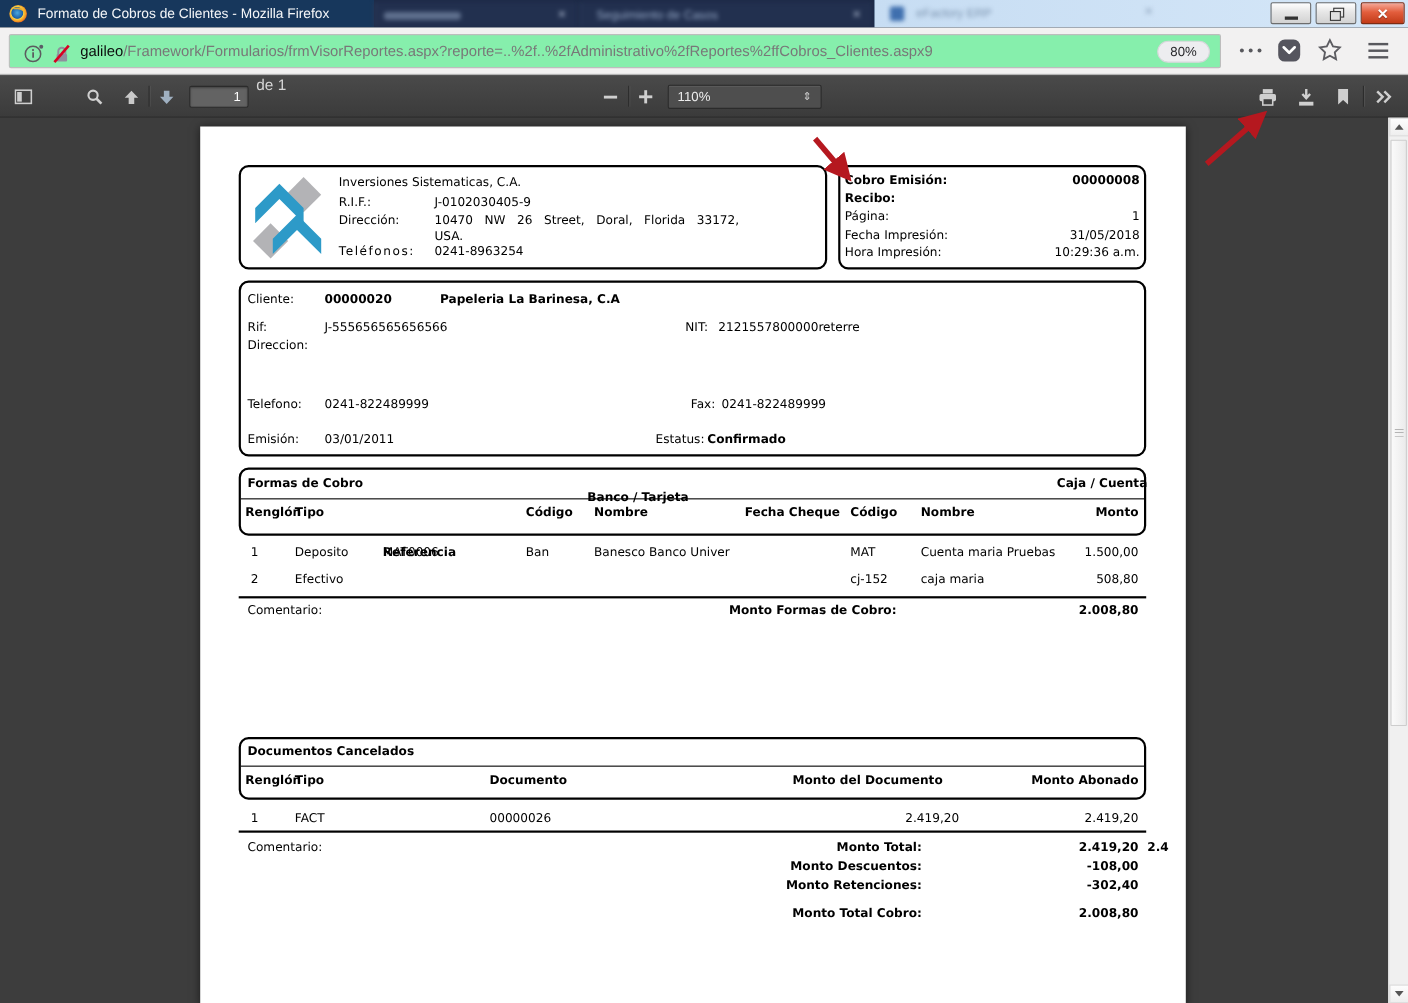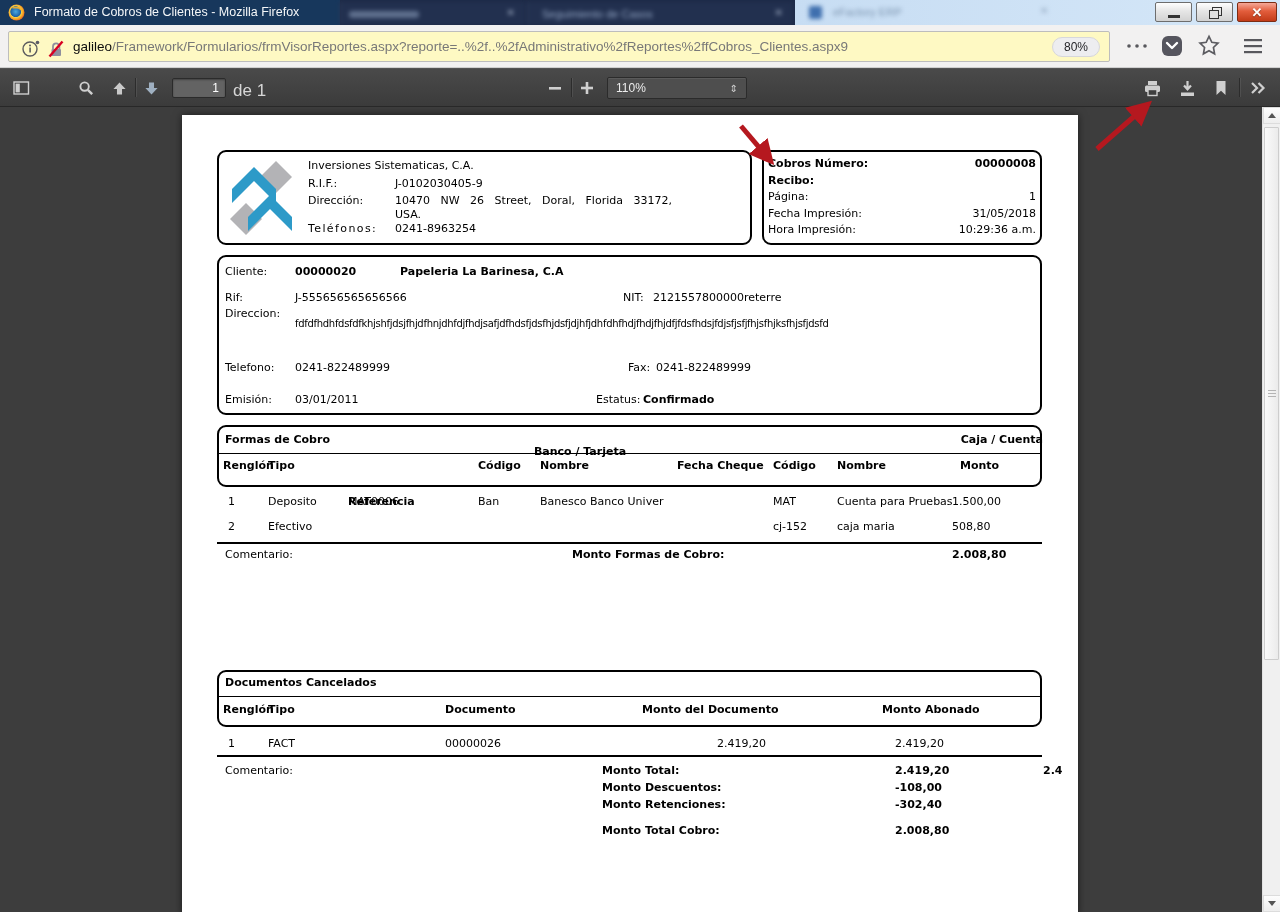--- a/index.html
+++ b/index.html
@@ -23,44 +23,44 @@
             background:linear-gradient(#fefefe,#e6e6e6 45%,#d2d2d2); display:flex; align-items:center; justify-content:center; cursor:pointer; }
   .winbtn.close { background:linear-gradient(#f5a898,#e25d3c 45%,#c23b18); border-color:#7c2c14; }
   .glyph-min { width:12px; height:3px; background:#333; margin-top:9px; }
   .glyph-rest { position:relative; width:11px; height:10px; }
   .glyph-rest:before { content:""; position:absolute; left:3px; top:0; width:8px; height:7px; border:1.5px solid #333; }
   .glyph-rest:after { content:""; position:absolute; left:0; top:3px; width:8px; height:7px; border:1.5px solid #333; background:#e0e0e0; }
   .glyph-x { color:#fff; font-size:13px; font-weight:bold; text-shadow:0 1px 1px rgba(0,0,0,.4); }
 
   
   .urlrow { position:absolute; left:0; top:25px; width:1280px; height:43px; background:#f2f1f1; border-bottom:1px solid #cfcfcf; }
-  .urlfield { position:absolute; left:8px; top:6px; width:1102px; height:31px; background:#fef9c3; border:1px solid #bdbdbd; border-radius:2px; }
+  .urlfield { position:absolute; left:8px; top:6px; width:1102px; height:31px; background:#86efac; border:1px solid #bdbdbd; border-radius:2px; }
   .url-text { position:absolute; left:64px; top:7px; font-size:13.5px; white-space:nowrap; max-width:960px; overflow:hidden; }
   .url-host { color:#0c0c0d; }
   .url-rest { color:#787878; }
   .zoom-pill { position:absolute; right:9px; top:5px; padding:2px 11px; background:#ededf0; border:1px solid #d7d7db; border-radius:10px; font-size:12px; color:#26262a; cursor:pointer; }
   .chrome-ic { position:absolute; top:9px; cursor:pointer; }
 
   
   .pdfbar { position:absolute; left:0; top:68px; width:1280px; height:39px; background:linear-gradient(#4a4a4a,#3b3b3b); border-bottom:1px solid #282828; box-shadow:inset 0 1px 0 rgba(255,255,255,.06); }
   .tool { position:absolute; top:8px; width:24px; height:24px; display:flex; align-items:center; justify-content:center; cursor:pointer; border-radius:2px; }
   .vsep { position:absolute; top:10px; width:1px; height:19px; background:#2c2c2c; box-shadow:1px 0 0 rgba(255,255,255,.08); }
   .pageinput { position:absolute; left:172px; top:10px; width:54px; height:20px; background:#636363; border:1px solid #2b2b2b; border-radius:2px; color:#fff; font-size:12px; text-align:right; padding-right:6px; box-shadow:inset 0 1px 2px rgba(0,0,0,.35); font-family:"Liberation Sans",sans-serif; }
-  .pagecount { position:absolute; left:233px; top:13px; font-size:17px; color:#d6d6d6; }
+  .pagecount { position:absolute; left:233px; top:1px; font-size:14px; color:#d6d6d6; }
   .zoomsel { position:absolute; left:607px; top:9px; width:140px; height:22px; background:#4e4e4e; border:1px solid #2b2b2b; border-radius:2px; color:#ececec; font-size:12px; line-height:20px; padding-left:8px; cursor:pointer; box-shadow:inset 0 1px 0 rgba(255,255,255,.07); }
   .zoomsel .updown { position:absolute; right:8px; top:1px; font-size:10px; color:#cfcfcf; }
 
   
   .viewer { position:absolute; left:0; top:107px; width:1262px; height:805px; background:#3d3d3d; overflow:hidden; }
   .page { position:absolute; left:182px; top:8px; width:896px; height:800px; background:#fff; box-shadow:0 0 8px rgba(0,0,0,.55); overflow:hidden;
           font-family:"DejaVu Sans",sans-serif; font-size:11px; color:#000; }
   .page .abs { white-space:nowrap; }
   .rbox { position:absolute; border:2px solid #000; border-radius:9px; }
   .b { font-weight:bold; }
-  .rt { }
+  .rt { text-align:right; }
   .hline { position:absolute; height:1px; background:#000; }
   .thline { position:absolute; height:2px; background:#000; }
   .small-dir { font-size:10px; letter-spacing:-0.3px; }
   .addr { word-spacing:7px; }
   .lsp { letter-spacing:1.4px; }
   .cobro-rows { position:absolute; left:586px; top:42px; width:268px; }
   .cobro-row { display:flex; justify-content:space-between; align-items:baseline; height:16.5px; }
 
   
   .sb { position:absolute; right:0; top:107px; width:18px; height:805px; background:#f0f0f0; border-left:1px solid #e2e2e2; }
@@ -249,21 +249,21 @@
       <span class="abs" style="left:213px; top:62px;">J-0102030405-9</span>
       <span class="abs" style="left:126px; top:79px;">Dirección:</span>
       <span class="abs addr" style="left:213px; top:79px;">10470 NW 26 Street, Doral, Florida 33172,</span>
       <span class="abs" style="left:213px; top:93px;">USA.</span>
       <span class="abs lsp" style="left:126px; top:107px;">Teléfonos:</span>
       <span class="abs" style="left:213px; top:107px;">0241-8963254</span>
 
       <div class="rbox" style="left:580px; top:35px; width:280px; height:95px;"></div>
       <div class="cobro-rows">
         <div class="cobro-row">
-            <span class="b">Cobros Número:</span>
+            <span class="b">Cobro Emisión:</span>
             <span class="b">00000008</span>
           </div>
         <div class="cobro-row">
             <span class="b">Recibo:</span>
             <span class="b"></span>
           </div>
         <div class="cobro-row">
             <span>Página:</span>
             <span>1</span>
           </div>
@@ -279,21 +279,20 @@
 
       <div class="rbox" style="left:35px; top:140px; width:825px; height:160px;"></div>
       <span class="abs" style="left:43px; top:150px;">Cliente:</span>
       <span class="abs b" style="left:113px; top:150px;">00000020</span>
       <span class="abs b" style="left:218px; top:150px;">Papeleria La Barinesa, C.A</span>
       <span class="abs" style="left:43px; top:176px;">Rif:</span>
       <span class="abs" style="left:113px; top:176px;">J-555656565656566</span>
       <span class="abs" style="left:441px; top:176px;">NIT:</span>
       <span class="abs" style="left:471px; top:176px;">2121557800000reterre</span>
       <span class="abs" style="left:43px; top:192px;">Direccion:</span>
-      <span class="abs small-dir" style="left:113px; top:203px;">fdfdfhdhfdsfdfkhjshfjdsjfhjdfhnjdhfdjfhdjsafjdfhdsfjdsfhjdsfjdjhfjdhfdhfhdjfhdjfhjdfjfdsfhdsjfdjsfjsfjfhjsfhjksfhjsfjdsfd</span>
       <span class="abs" style="left:43px; top:246px;">Telefono:</span>
       <span class="abs" style="left:113px; top:246px;">0241-822489999</span>
       <span class="abs" style="left:446px; top:246px;">Fax:</span>
       <span class="abs" style="left:474px; top:246px;">0241-822489999</span>
       <span class="abs" style="left:43px; top:278px;">Emisión:</span>
       <span class="abs" style="left:113px; top:278px;">03/01/2011</span>
       <span class="abs" style="left:414px; top:278px;">Estatus:</span>
       <span class="abs b" style="left:461px; top:278px;">Confirmado</span>
 
       <div class="rbox" style="left:35px; top:310px; width:825px; height:62px;"></div>
@@ -311,21 +310,21 @@
       <span class="abs b" style="left:655px; top:344px;">Nombre</span>
       <span class="abs b rt" style="left:778px; top:344px; width:75px;">Monto</span>
 
       <div>
         <span class="abs" style="left:46px; top:380px;">1</span>
         <span class="abs" style="left:86px; top:380px;">Deposito</span>
         <span class="abs" style="left:166px; top:380px;">MAT0006</span>
         <span class="abs" style="left:296px; top:380px;">Ban</span>
         <span class="abs" style="left:358px; top:380px;">Banesco Banco Univer</span>
         <span class="abs" style="left:591px; top:380px;">MAT</span>
-        <span class="abs" style="left:655px; top:380px;">Cuenta para Pruebas</span>
+        <span class="abs" style="left:655px; top:380px;">Cuenta maria Pruebas</span>
         <span class="abs rt" style="left:770px; top:380px; width:83px;">1.500,00</span>
       </div>
       <div>
         <span class="abs" style="left:46px; top:405px;">2</span>
         <span class="abs" style="left:86px; top:405px;">Efectivo</span>
         <span class="abs" style="left:591px; top:405px;">cj-152</span>
         <span class="abs" style="left:655px; top:405px;">caja maria</span>
         <span class="abs rt" style="left:770px; top:405px; width:83px;">508,80</span>
       </div>
       <div class="thline" style="left:35px; top:427px; width:825px;"></div>

